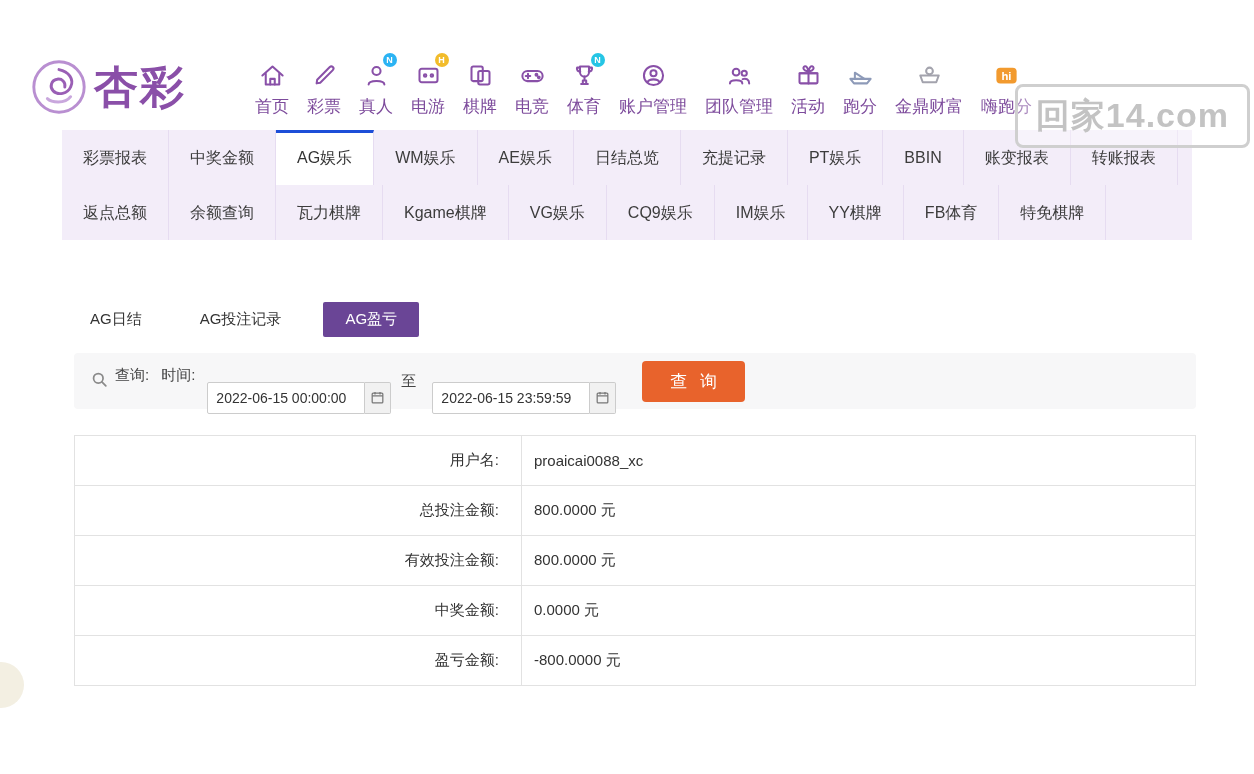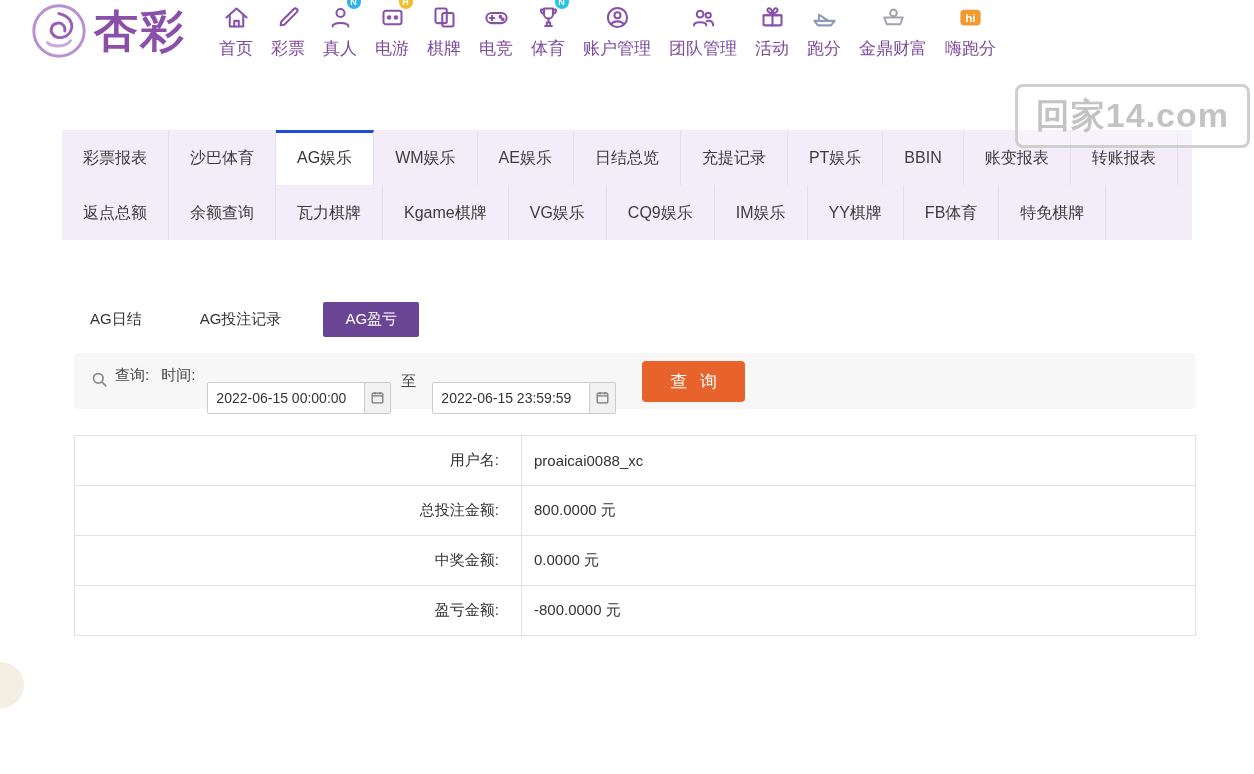--- a/index.html
+++ b/index.html
@@ -1,19 +1,19 @@
 <!DOCTYPE html>
 <html><head>
 <meta charset="utf-8">
 <style>
   * { margin:0; padding:0; box-sizing:border-box; }
   html,body { width:1254px; height:774px; background:#fff; font-family:"Liberation Sans","DejaVu Sans",sans-serif; position:relative; overflow:hidden; }
 
   
-  .header { display:flex; align-items:flex-start; height:118px; padding-left:28px; background:#fff; }
+  .header { display:flex; align-items:flex-end; height:118px; padding-left:28px; background:#fff;gap:36px; }
   .brand { display:flex; align-items:center; margin-right:24px; }
   .brand svg { display:block; }
   .brand-text { font-size:44px; font-weight:bold; color:#8a4fa8; letter-spacing:2px; margin-left:4px; font-family:"DejaVu Sans",sans-serif; }
   .main-nav { display:flex; align-items:flex-start; }
   .nav-item { display:flex; flex-direction:column; align-items:center; padding:0 9px; cursor:pointer; }
   .nav-icon { position:relative; height:34px; display:flex; align-items:center; justify-content:center; }
   .nav-badge { position:absolute; top:-5px; right:-7px; min-width:14px; height:14px; border-radius:8px; color:#fff; font-size:9px; line-height:14px; text-align:center; padding:0 2px; font-weight:bold; }
   .nav-label { font-size:17px; color:#7d4b9c; margin-top:3px; white-space:nowrap; }
 
   
@@ -193,21 +193,21 @@
       </div>
     </nav>
 </header>
 
 <div class="watermark">回家14.com</div>
 
 <main>
   <div class="tabbar">
     <div class="tab-row">
         <div class="tab">彩票报表</div>
-        <div class="tab">沙巴体育</div>
+        <div class="tab">中奖金额</div>
         <div class="tab active">AG娱乐</div>
         <div class="tab">WM娱乐</div>
         <div class="tab">AE娱乐</div>
         <div class="tab">日结总览</div>
         <div class="tab">充提记录</div>
         <div class="tab">PT娱乐</div>
         <div class="tab">BBIN</div>
         <div class="tab">账变报表</div>
         <div class="tab">转账报表</div>
       </div>
@@ -270,20 +270,24 @@
     <tbody>
         <tr>
           <td class="label">用户名:</td>
           <td class="value">proaicai0088_xc</td>
         </tr>
         <tr>
           <td class="label">总投注金额:</td>
           <td class="value">800.0000 元</td>
         </tr>
         <tr>
+          <td class="label">有效投注金额:</td>
+          <td class="value">800.0000 元</td>
+        </tr>
+        <tr>
           <td class="label">中奖金额:</td>
           <td class="value">0.0000 元</td>
         </tr>
         <tr>
           <td class="label">盈亏金额:</td>
           <td class="value">-800.0000 元</td>
         </tr>
       </tbody>
   </table>
 </main>

